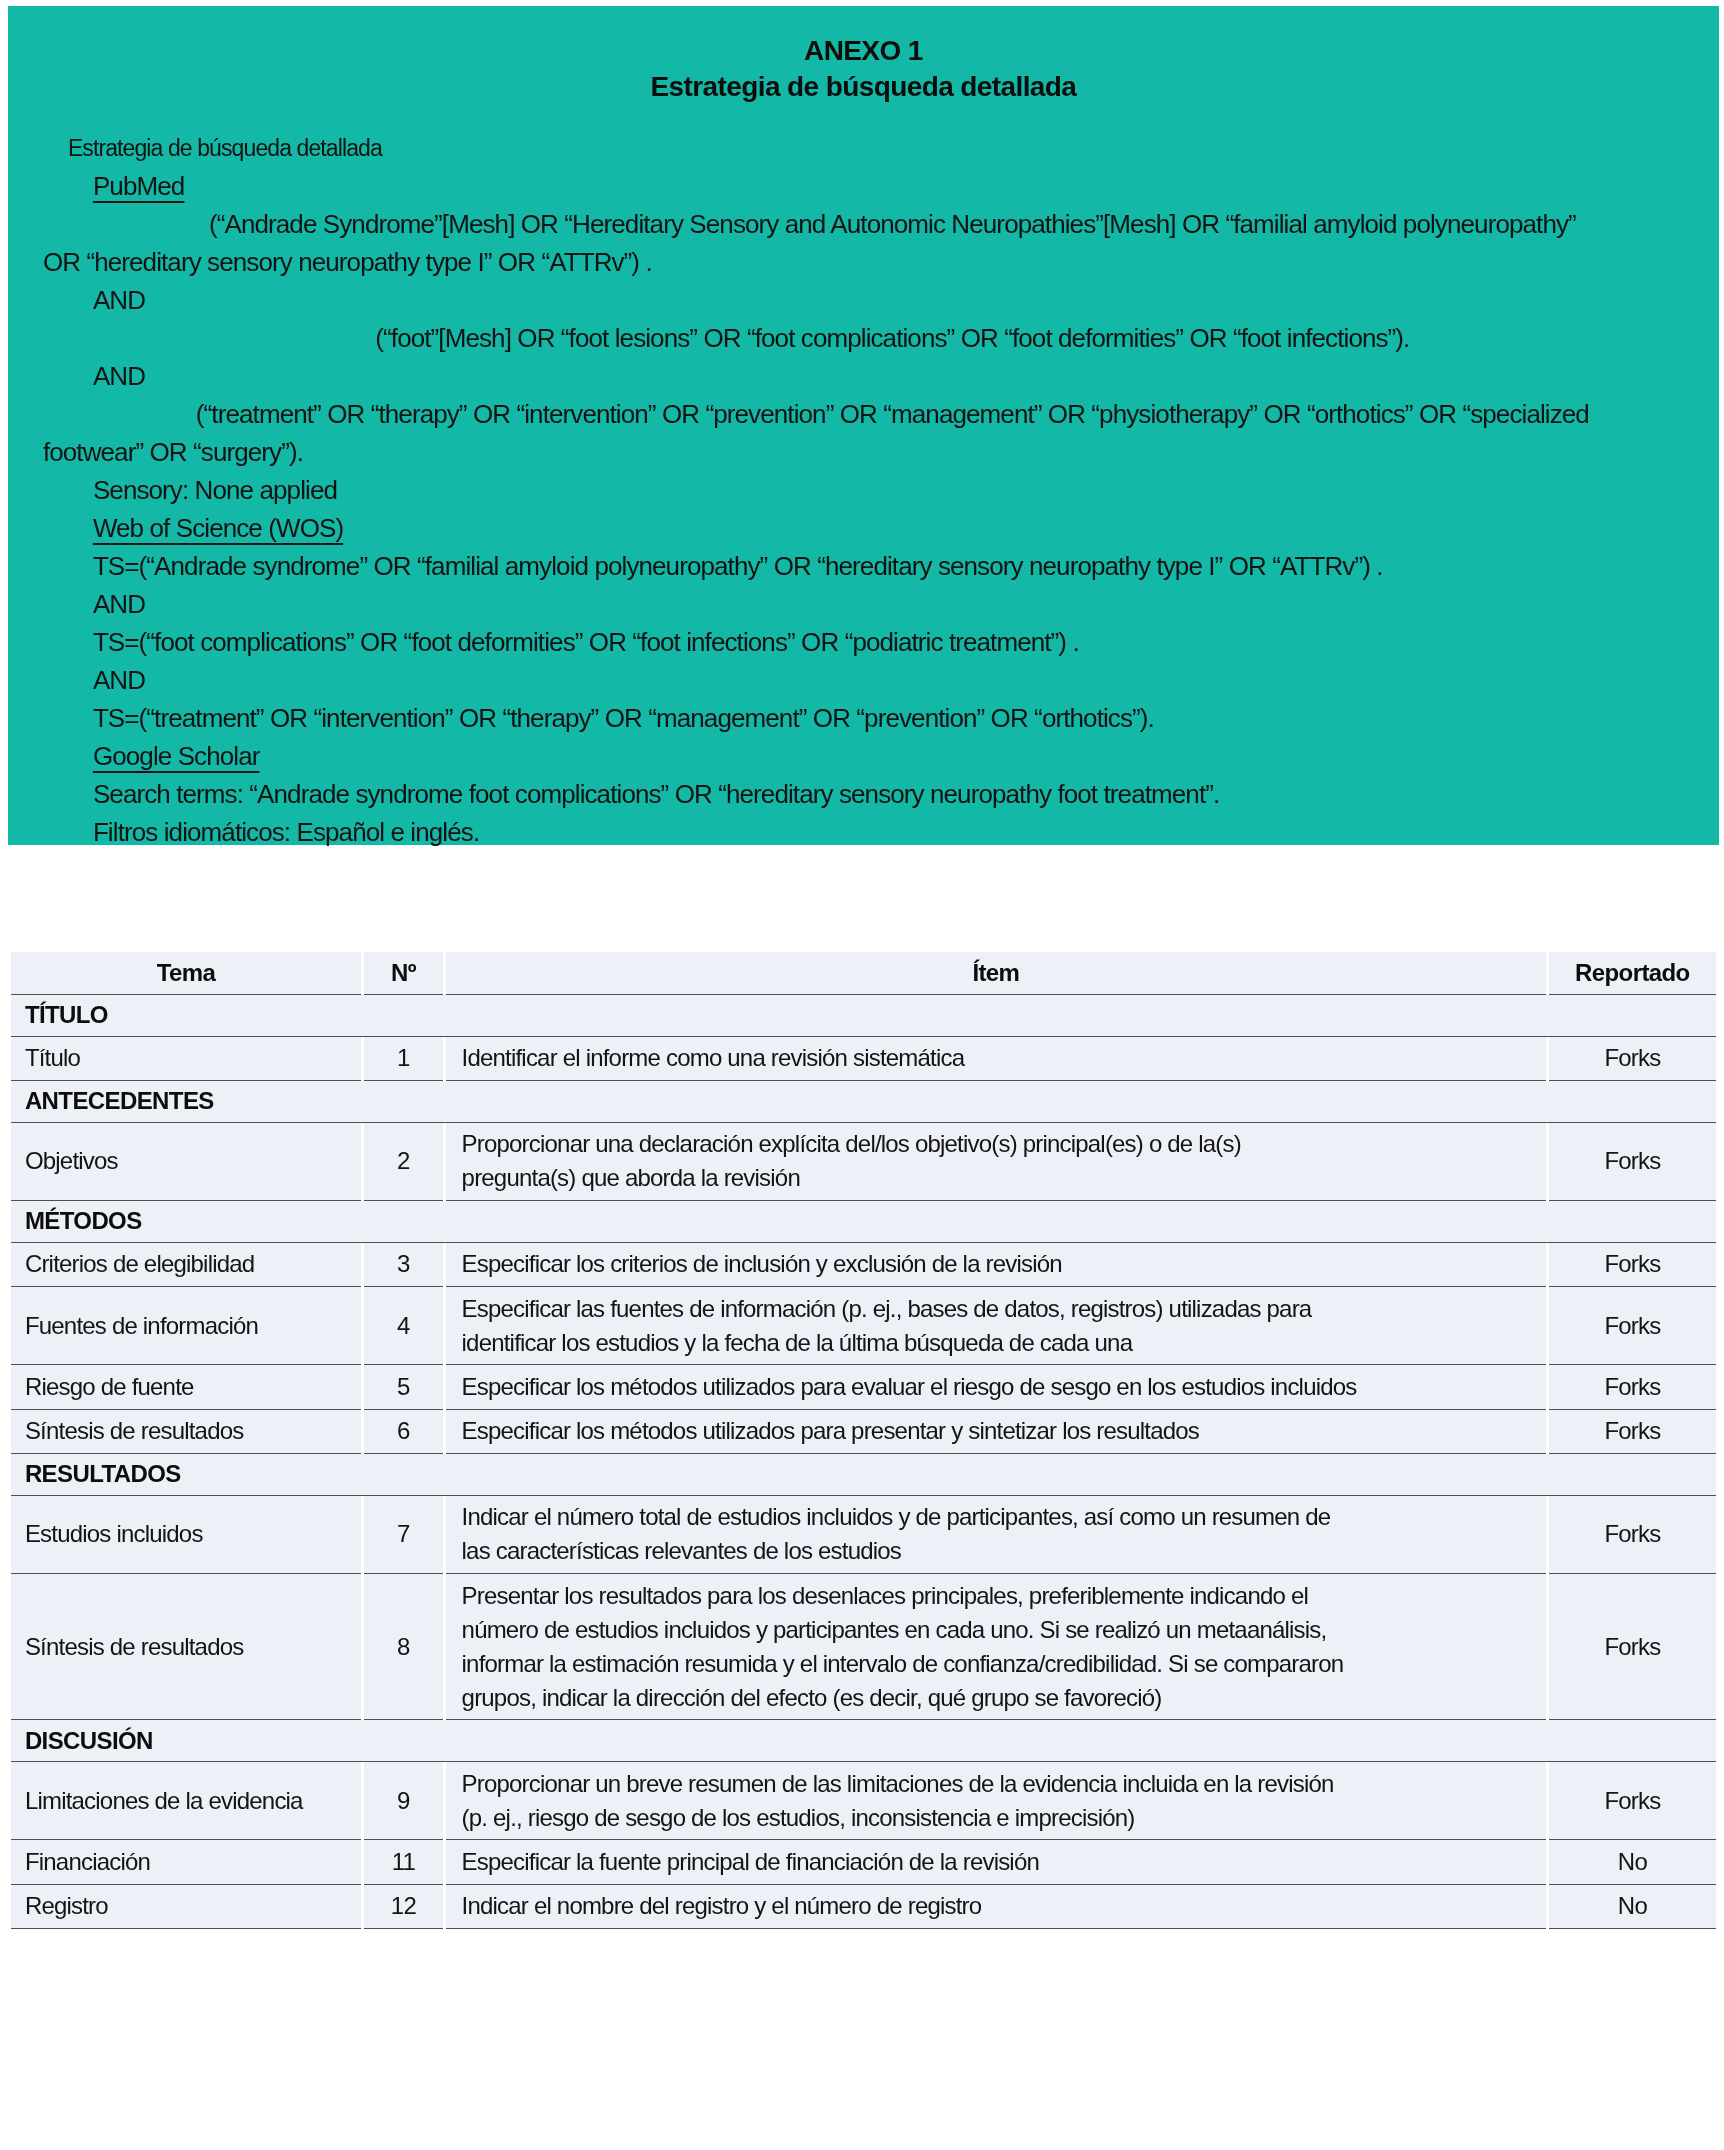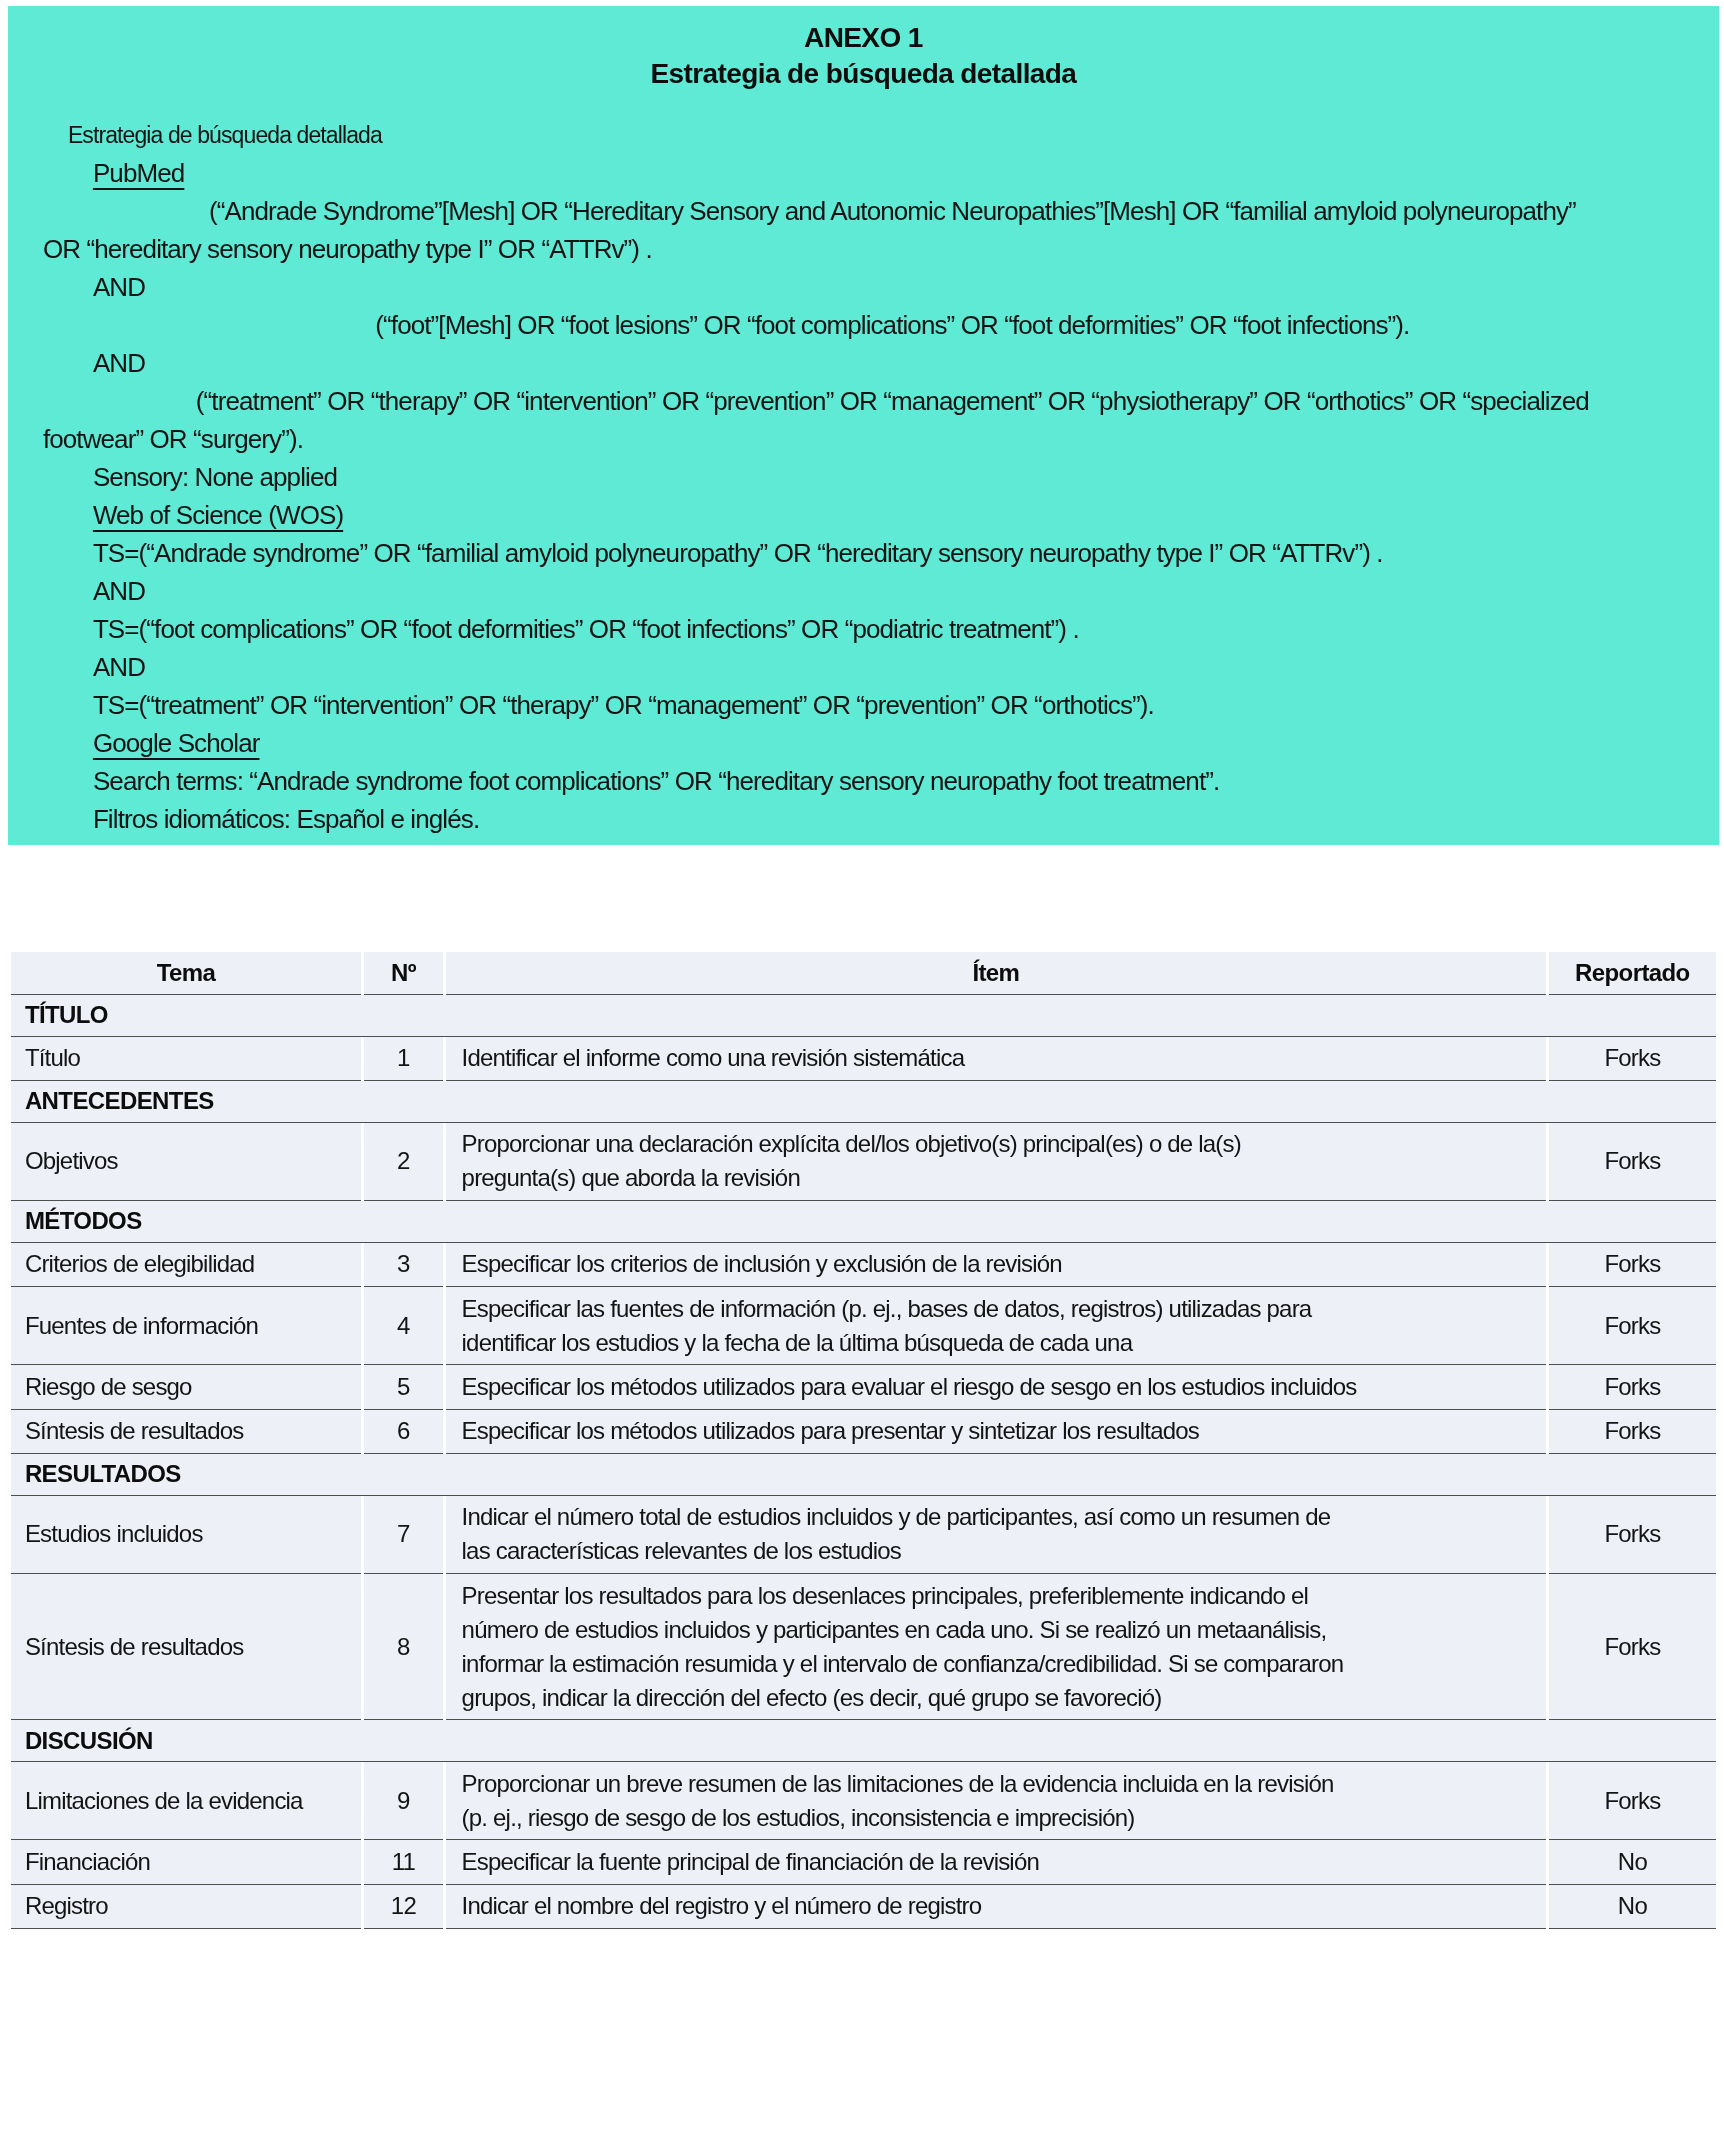--- a/index.html
+++ b/index.html
@@ -4,21 +4,21 @@
 <style>
   html,body{margin:0;padding:0;}
   body{
     width:1725px;height:2151px;background:#ffffff;position:relative;overflow:hidden;
     font-family:"Liberation Sans", sans-serif;color:#141414;
     -webkit-font-smoothing:antialiased;
   }
   
   .annex-box{
     position:absolute;left:7.9px;top:6.3px;width:1711px;height:839px;
-    background:#5eead4;box-sizing:border-box;padding:14px 35px 0 35px;
+    background:#14b8a6;box-sizing:border-box;padding:27px 35px 0 35px;
   }
   .annex-title{
     text-align:center;font-weight:bold;font-size:28px;line-height:36px;
     letter-spacing:-0.6px;color:#0d0d0d;
   }
   .annex-lines{margin-top:23.6px;font-size:26px;line-height:38px;letter-spacing:-0.9px;}
   .sline{white-space:nowrap;}
   .ind-a{padding-left:25px;font-size:23px;}
   .ind-b{padding-left:50px;}
   .ind-c{padding-left:58px;text-align:center;}
@@ -126,21 +126,21 @@
           <td class="rep">Forks</td>
         </tr>
         <tr>
           <td class="tema">Fuentes de información</td>
           <td class="num">4</td>
           <td class="item">Especificar las fuentes de información (p. ej., bases de datos, registros) utilizadas para
 identificar los estudios y la fecha de la última búsqueda de cada una</td>
           <td class="rep">Forks</td>
         </tr>
         <tr>
-          <td class="tema">Riesgo de sesgo</td>
+          <td class="tema">Riesgo de fuente</td>
           <td class="num">5</td>
           <td class="item">Especificar los métodos utilizados para evaluar el riesgo de sesgo en los estudios incluidos</td>
           <td class="rep">Forks</td>
         </tr>
         <tr>
           <td class="tema">Síntesis de resultados</td>
           <td class="num">6</td>
           <td class="item">Especificar los métodos utilizados para presentar y sintetizar los resultados</td>
           <td class="rep">Forks</td>
         </tr>

